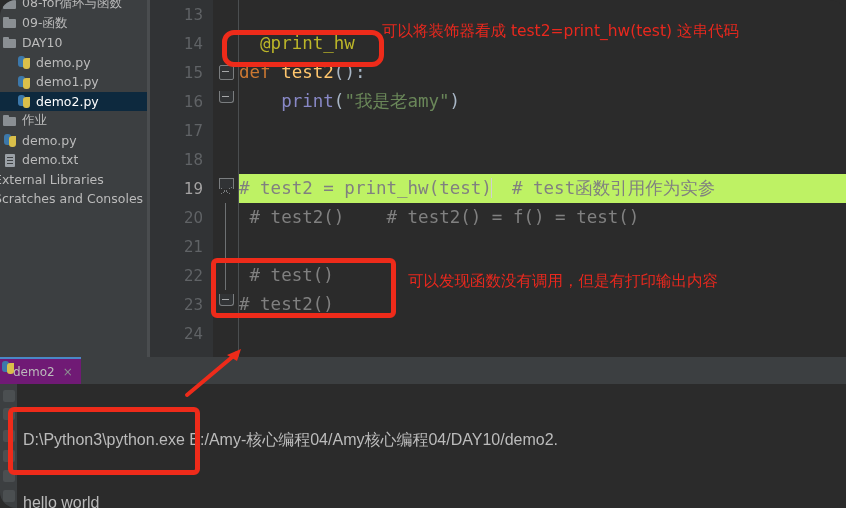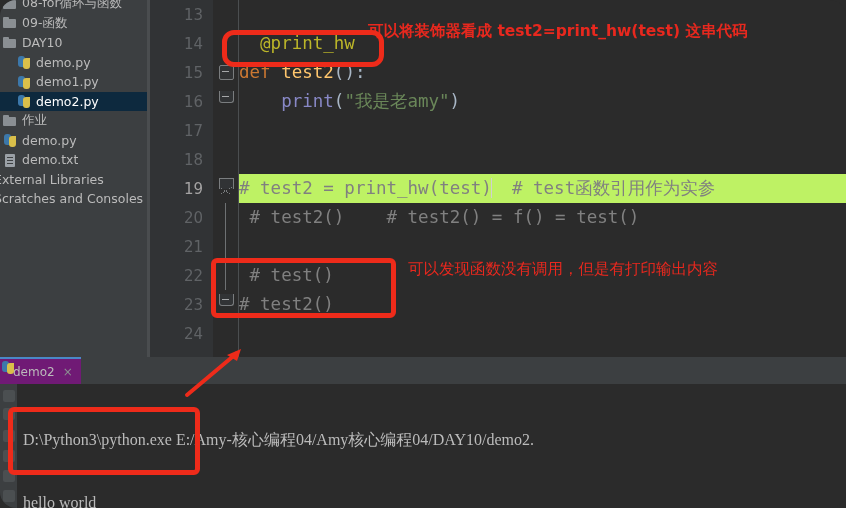--- a/index.html
+++ b/index.html
@@ -198,21 +198,21 @@
     background: #3c3f41;
   }
   .cg-btn {
     position: absolute; left: 3px; width: 12px; height: 12px;
     background: #4b4f51; border-radius: 2px;
   }
   .console-body {
     position: absolute; left: 17px; top: 27px;
     width: 710px; height: 124px;
     background: #2b2b2b;
-    font-family: Liberation Serif, serif;
+    font-family: Liberation Sans, sans-serif;
     font-size: 16px;
     color: #bbbbbb;
     padding: 6px 0 0 6px;
     overflow: hidden;
     white-space: pre;
   }
   .console-line { height: 27px; line-height: 27px; }
 
   
   .ann-text {
@@ -324,23 +324,23 @@
     <div class="console-body">
       <div class="console-line">D:\Python3\python.exe E:/Amy-核心编程04/Amy核心编程04/DAY10/demo2.</div>
       <div class="console-line">hello world</div>
       
       
       
     </div>
 
   </div>
 
-  <div class="ann-text" style="left:368px; top:21px;font-weight:bold;">可以将装饰器看成 test2=print_hw(test) 这串代码</div>
-
-  <div class="ann-text" style="left:408px; top:259px;text-align:center;">可以发现函数没有调用，但是有打印输出内容</div>
+  <div class="ann-text" style="left:382px; top:21px;">可以将装饰器看成 test2=print_hw(test) 这串代码</div>
+
+  <div class="ann-text" style="left:408px; top:271px;text-align:center;">可以发现函数没有调用，但是有打印输出内容</div>
 
   <div class="ann-box" style="left:222px; top:30px; width:162px; height:37px;"></div>
 
   <div class="ann-box sharp" style="left:211px; top:258px; width:185px; height:60px;"></div>
 
   <div class="ann-box sharp" style="left:8px; top:407px; width:192px; height:68px;"></div>
 
   <svg class="ann-arrow" style="left:175px; top:345px; width:130px; height:55px;" viewBox="0 0 130 55">
     <line x1="12" y1="50" x2="62" y2="8" stroke="#ee2b1a" stroke-width="4" stroke-linecap="round"></line>
     <polygon points="66,4 52,10 62,16" fill="#ee2b1a"></polygon>

